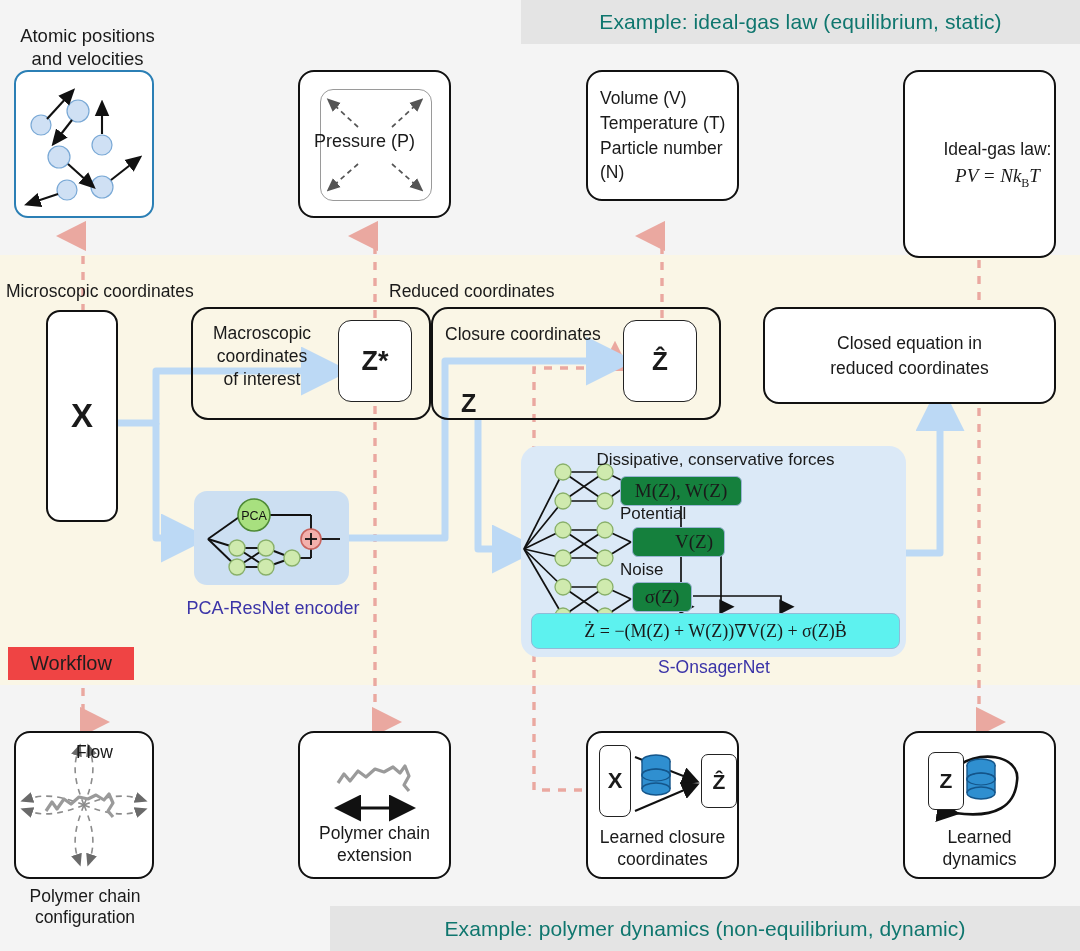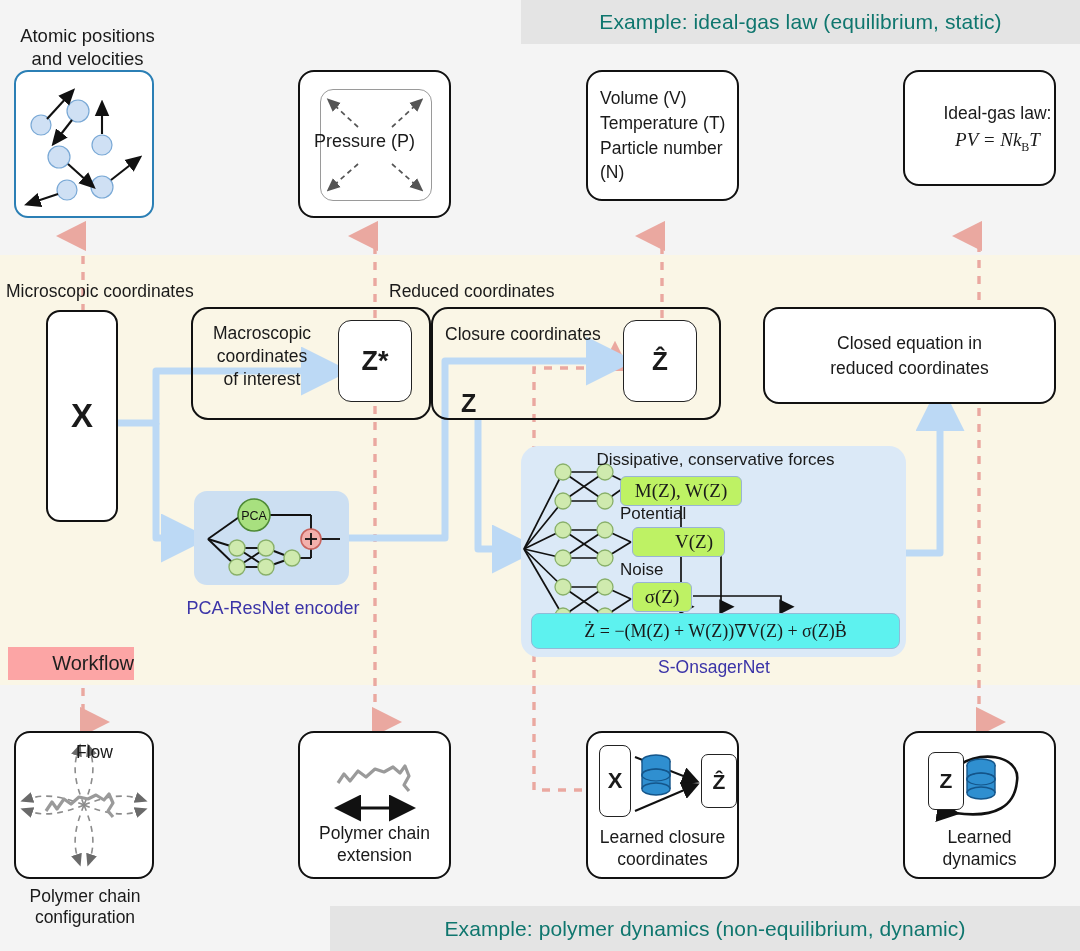--- a/index.html
+++ b/index.html
@@ -16,22 +16,22 @@
   #band-bot{left:0;top:685px;width:1080px;height:266px;background:#f4f4f4;}
 
   .banner{
     background:#e4e4e4;display:flex;align-items:center;justify-content:center;
     font-size:21px;color:#0f766e;letter-spacing:.1px;
   }
   #banner-top{left:521px;top:0;width:559px;height:44px;}
   #banner-bottom{left:330px;top:906px;width:750px;height:45px;}
 
   #workflow-tag{
-    left:8px;top:647px;width:126px;height:33px;background:#fca5a5;
-    display:flex;align-items:center;justify-content:flex-end;font-size:20px;color:#1f1f1f;
+    left:8px;top:647px;width:126px;height:33px;background:#ef4444;
+    display:flex;align-items:center;justify-content:center;font-size:20px;color:#1f1f1f;
   }
 
   
   .rbox{
     background:#fff;border:2.6px solid #111;border-radius:16px;
     display:flex;align-items:center;justify-content:center;text-align:center;
     box-sizing:border-box;
   }
   .thinbox{border-width:1.7px;}
   .caption{font-size:17.5px;line-height:1.22;text-align:center;color:#1a1a1a;}
@@ -42,21 +42,21 @@
   #atom-caption{left:0px;top:25px;width:175px;}
   #atom-caption .caption{font-size:18.5px;}
 
   #pressure-box{left:298px;top:70px;width:153px;height:148px;}
   #pressure-inner{left:320px;top:89px;width:110px;height:110px;border:1.4px solid #9a9a9a;border-radius:13px;background:transparent;}
   #pressure-label{left:298px;top:131px;width:133px;text-align:center;font-size:18px;}
 
   #vtn-box{left:586px;top:70px;width:153px;height:131px;justify-content:flex-start;}
   #vtn-text{padding-left:12px;text-align:left;font-size:17.5px;line-height:1.42;}
 
-  #ideal-box{left:903px;top:70px;width:153px;height:116px;padding-left:36px;}
+  #ideal-box{left:903px;top:70px;width:153px;height:188px;padding-left:36px;}
   #ideal-text{font-size:17.5px;line-height:1.5;}
 
   
   #lbl-micro{left:6px;top:281px;}
   #lbl-reduced{left:389px;top:281px;}
   #lbl-closure{left:445px;top:324px;}
 
   #x-box{left:46px;top:310px;width:72px;height:212px;border-radius:14px;}
   #x-box .sym{font-size:33px;font-weight:bold;}
 
@@ -78,21 +78,21 @@
   #encoder-panel{left:194px;top:491px;width:155px;height:94px;background:#ccdff2;border-radius:13px;}
   #encoder-caption{left:178px;top:598px;width:190px;text-align:center;font-size:18px;color:#3b34a8;}
 
   
   #onsager-panel{left:521px;top:446px;width:385px;height:211px;background:#dbe9f7;border-radius:17px;}
   #onsager-caption{left:620px;top:657px;width:188px;text-align:center;font-size:17.5px;color:#3b34a8;}
   #ons-title{left:563px;top:450px;width:305px;text-align:center;font-size:17px;}
   #ons-lab-pot{left:620px;top:504px;font-size:17px;}
   #ons-lab-noise{left:620px;top:560px;font-size:17px;}
   .formula-chip{
-    position:absolute;background:#bef264;border:1.3px solid #9ab4d4;border-radius:6px;
+    position:absolute;background:#15803d;border:1.3px solid #9ab4d4;border-radius:6px;
     display:flex;align-items:center;justify-content:center;font-size:19px;
     font-family:"Liberation Serif","DejaVu Serif",serif;
     text-align:center;
   }
   #chip-mw{left:620px;top:476px;width:120px;height:28px;}
   #chip-v{left:632px;top:527px;width:60px;height:28px;padding-left:31px;}
   #chip-sigma{left:632px;top:582px;width:58px;height:28px;}
   #eq-bar{
     left:531px;top:613px;width:367px;height:34px;background:#5df2ef;
     border:1.4px solid #8fbcd8;border-radius:8px;

